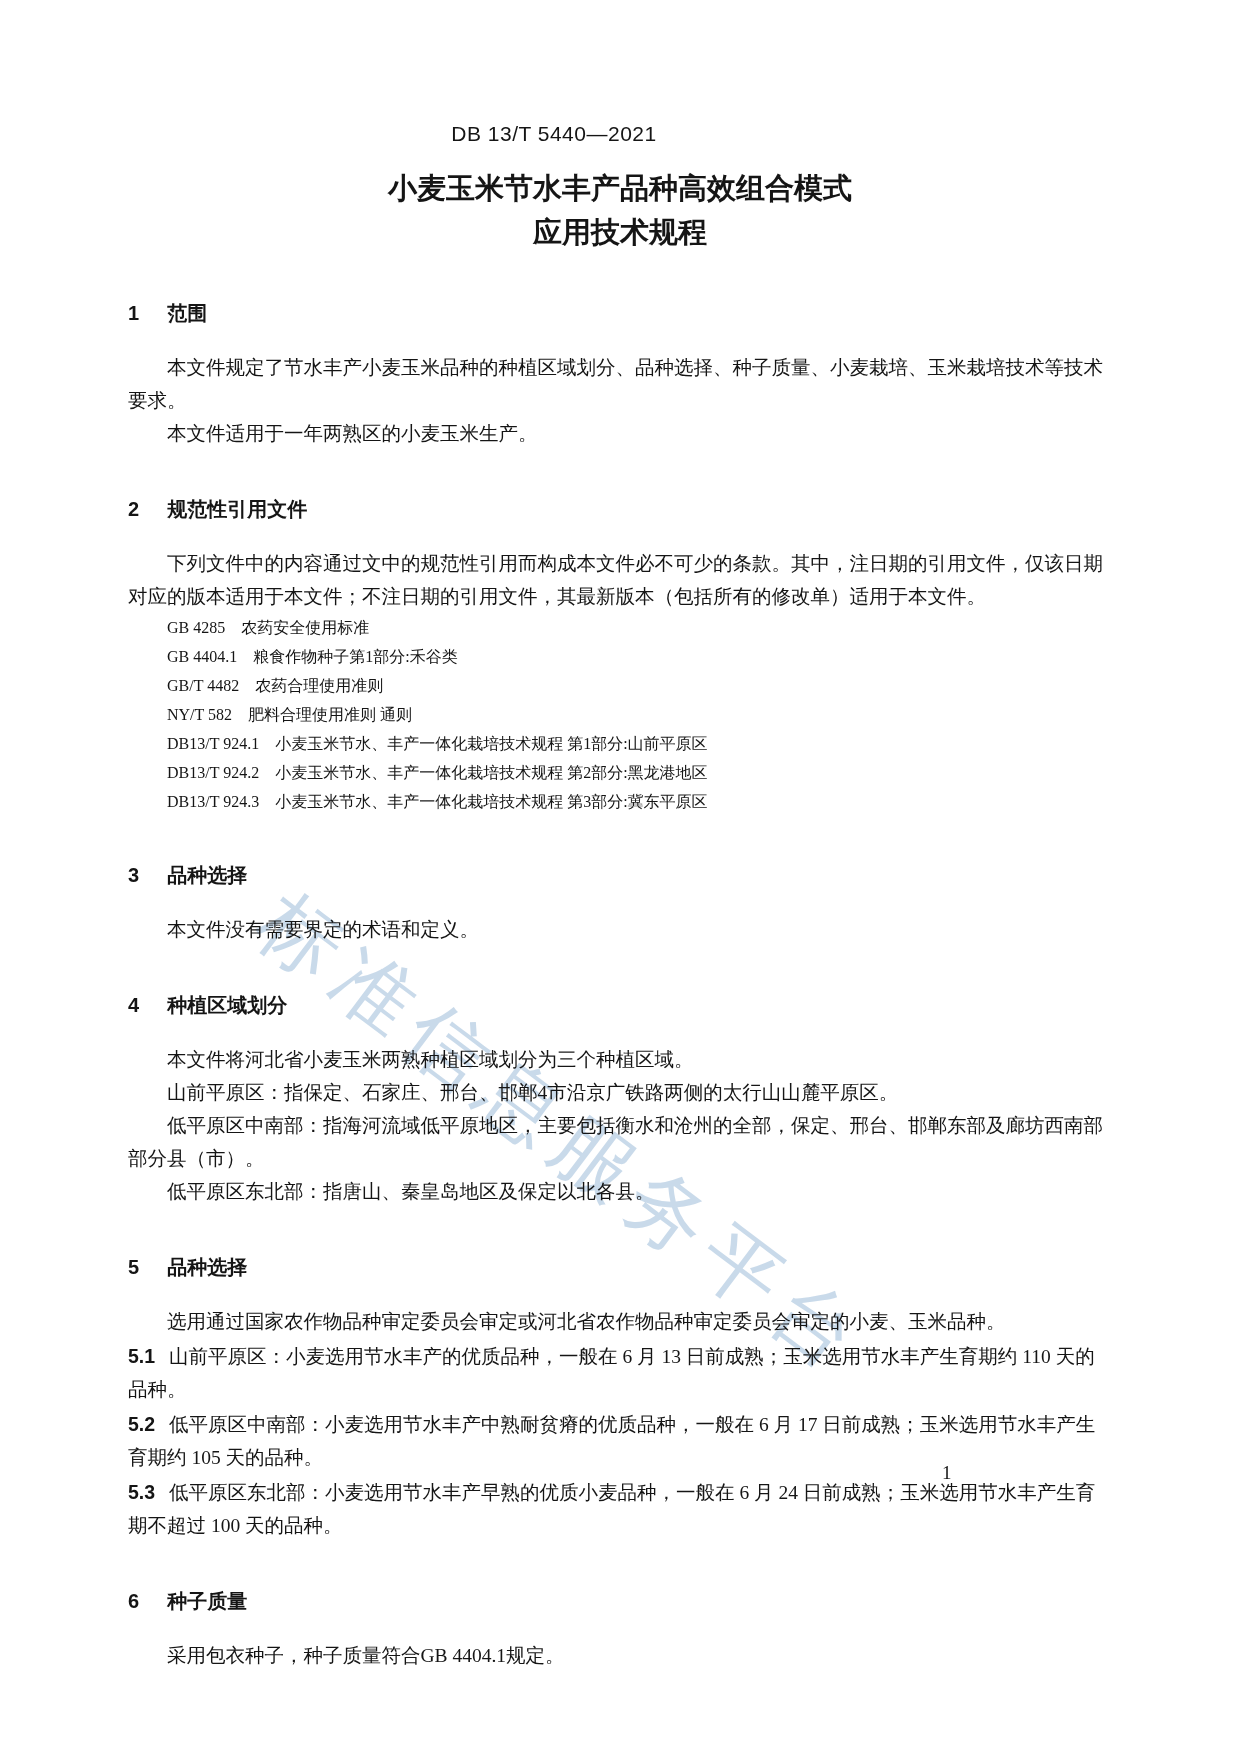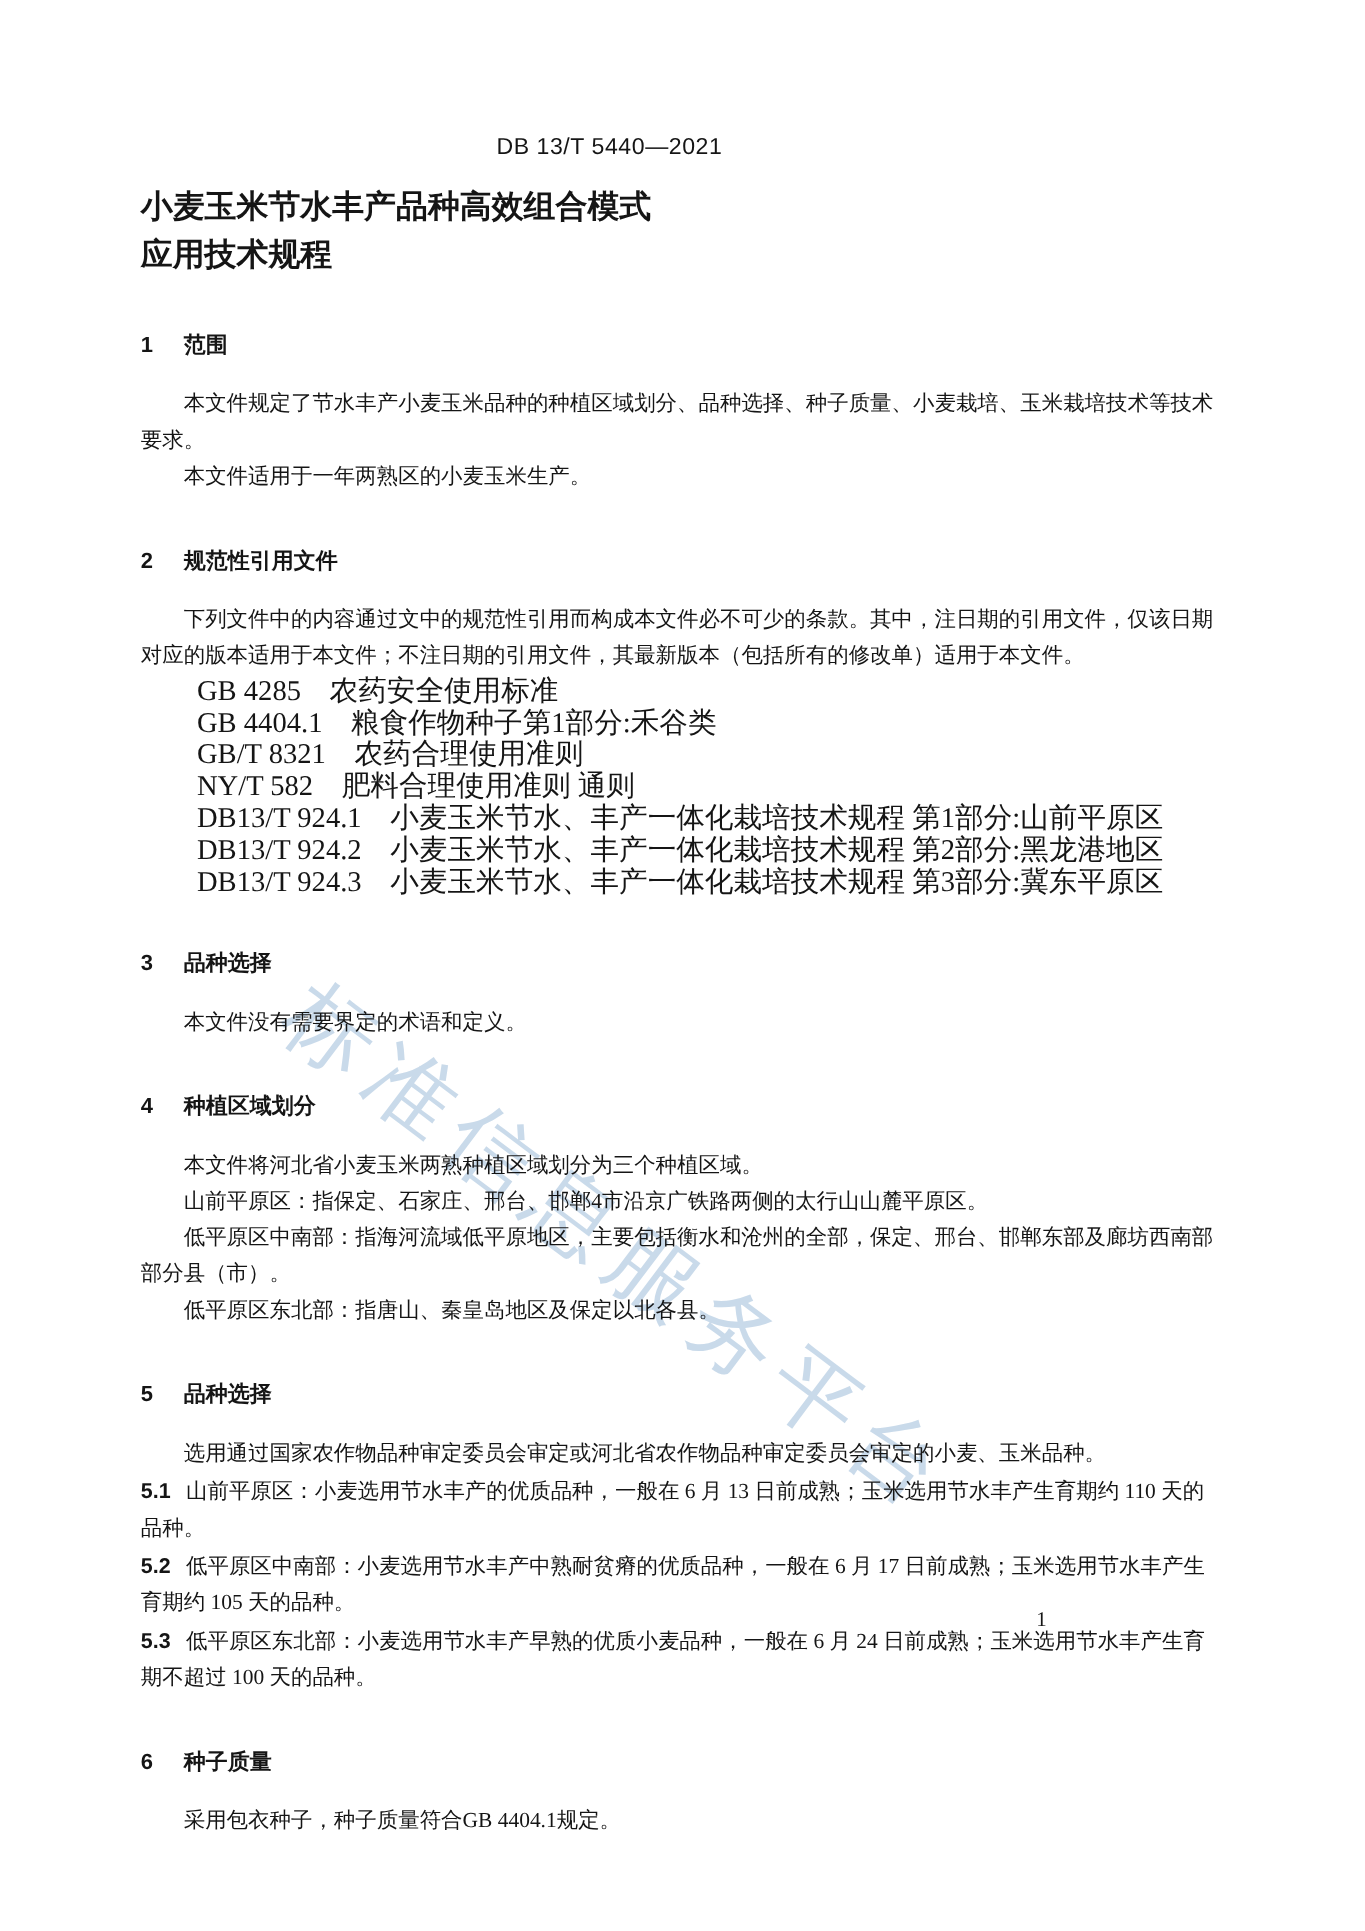--- a/index.html
+++ b/index.html
@@ -34,21 +34,21 @@
   }
   .doc-code {
     font-family: "Liberation Sans", sans-serif;
     font-size: 21px;
     text-align: center;
     padding-right: 132px;
     letter-spacing: 0.5px;
   }
   .doc-title {
     margin-top: 20px;
-    text-align: left;
+    text-align: center;
     font-family: "Liberation Sans", sans-serif;
     font-weight: 700;
     font-size: 29px;
     line-height: 44px;
   }
   .sec-heading {
     margin-top: 46px;
     margin-bottom: 24px;
     font-family: "Liberation Sans", sans-serif;
     font-weight: 700;
@@ -57,23 +57,22 @@
   .sec-num { display: inline-block; margin-right: 28px; }
   p.body {
     font-family: "Liberation Serif", serif;
     font-size: 19.5px;
     line-height: 33px;
   }
   p.indent { text-indent: 39px; }
   .refs { margin-left: 39px; }
   .refs p {
     font-family: "Liberation Serif", serif;
-    font-size: 26px;
+    font-size: 16px;
     line-height: 29px;
-    margin-left: 12px;
   }
   p.clause {
     font-family: "Liberation Serif", serif;
     font-size: 19.5px;
     line-height: 33px;
     margin-top: 2px;
   }
   .clause-num {
     font-family: "Liberation Sans", sans-serif;
     font-weight: 700;
@@ -113,21 +112,21 @@
     </div>
 
     <div class="section">
       <div class="sec-heading">
         <span class="sec-num">2</span><span>规范性引用文件</span>
       </div>
       <p class="body indent">下列文件中的内容通过文中的规范性引用而构成本文件必不可少的条款。其中，注日期的引用文件，仅该日期对应的版本适用于本文件；不注日期的引用文件，其最新版本（包括所有的修改单）适用于本文件。</p>
       <div class="refs">
         <p>GB 4285　农药安全使用标准</p>
         <p>GB 4404.1　粮食作物种子第1部分:禾谷类</p>
-        <p>GB/T 8321　农药合理使用准则</p>
+        <p>GB/T 4482　农药合理使用准则</p>
         <p>NY/T 582　肥料合理使用准则 通则</p>
         <p>DB13/T 924.1　小麦玉米节水、丰产一体化栽培技术规程 第1部分:山前平原区</p>
         <p>DB13/T 924.2　小麦玉米节水、丰产一体化栽培技术规程 第2部分:黑龙港地区</p>
         <p>DB13/T 924.3　小麦玉米节水、丰产一体化栽培技术规程 第3部分:冀东平原区</p>
       </div>
     </div>
 
     <div class="section">
       <div class="sec-heading">
         <span class="sec-num">3</span><span>品种选择</span>

